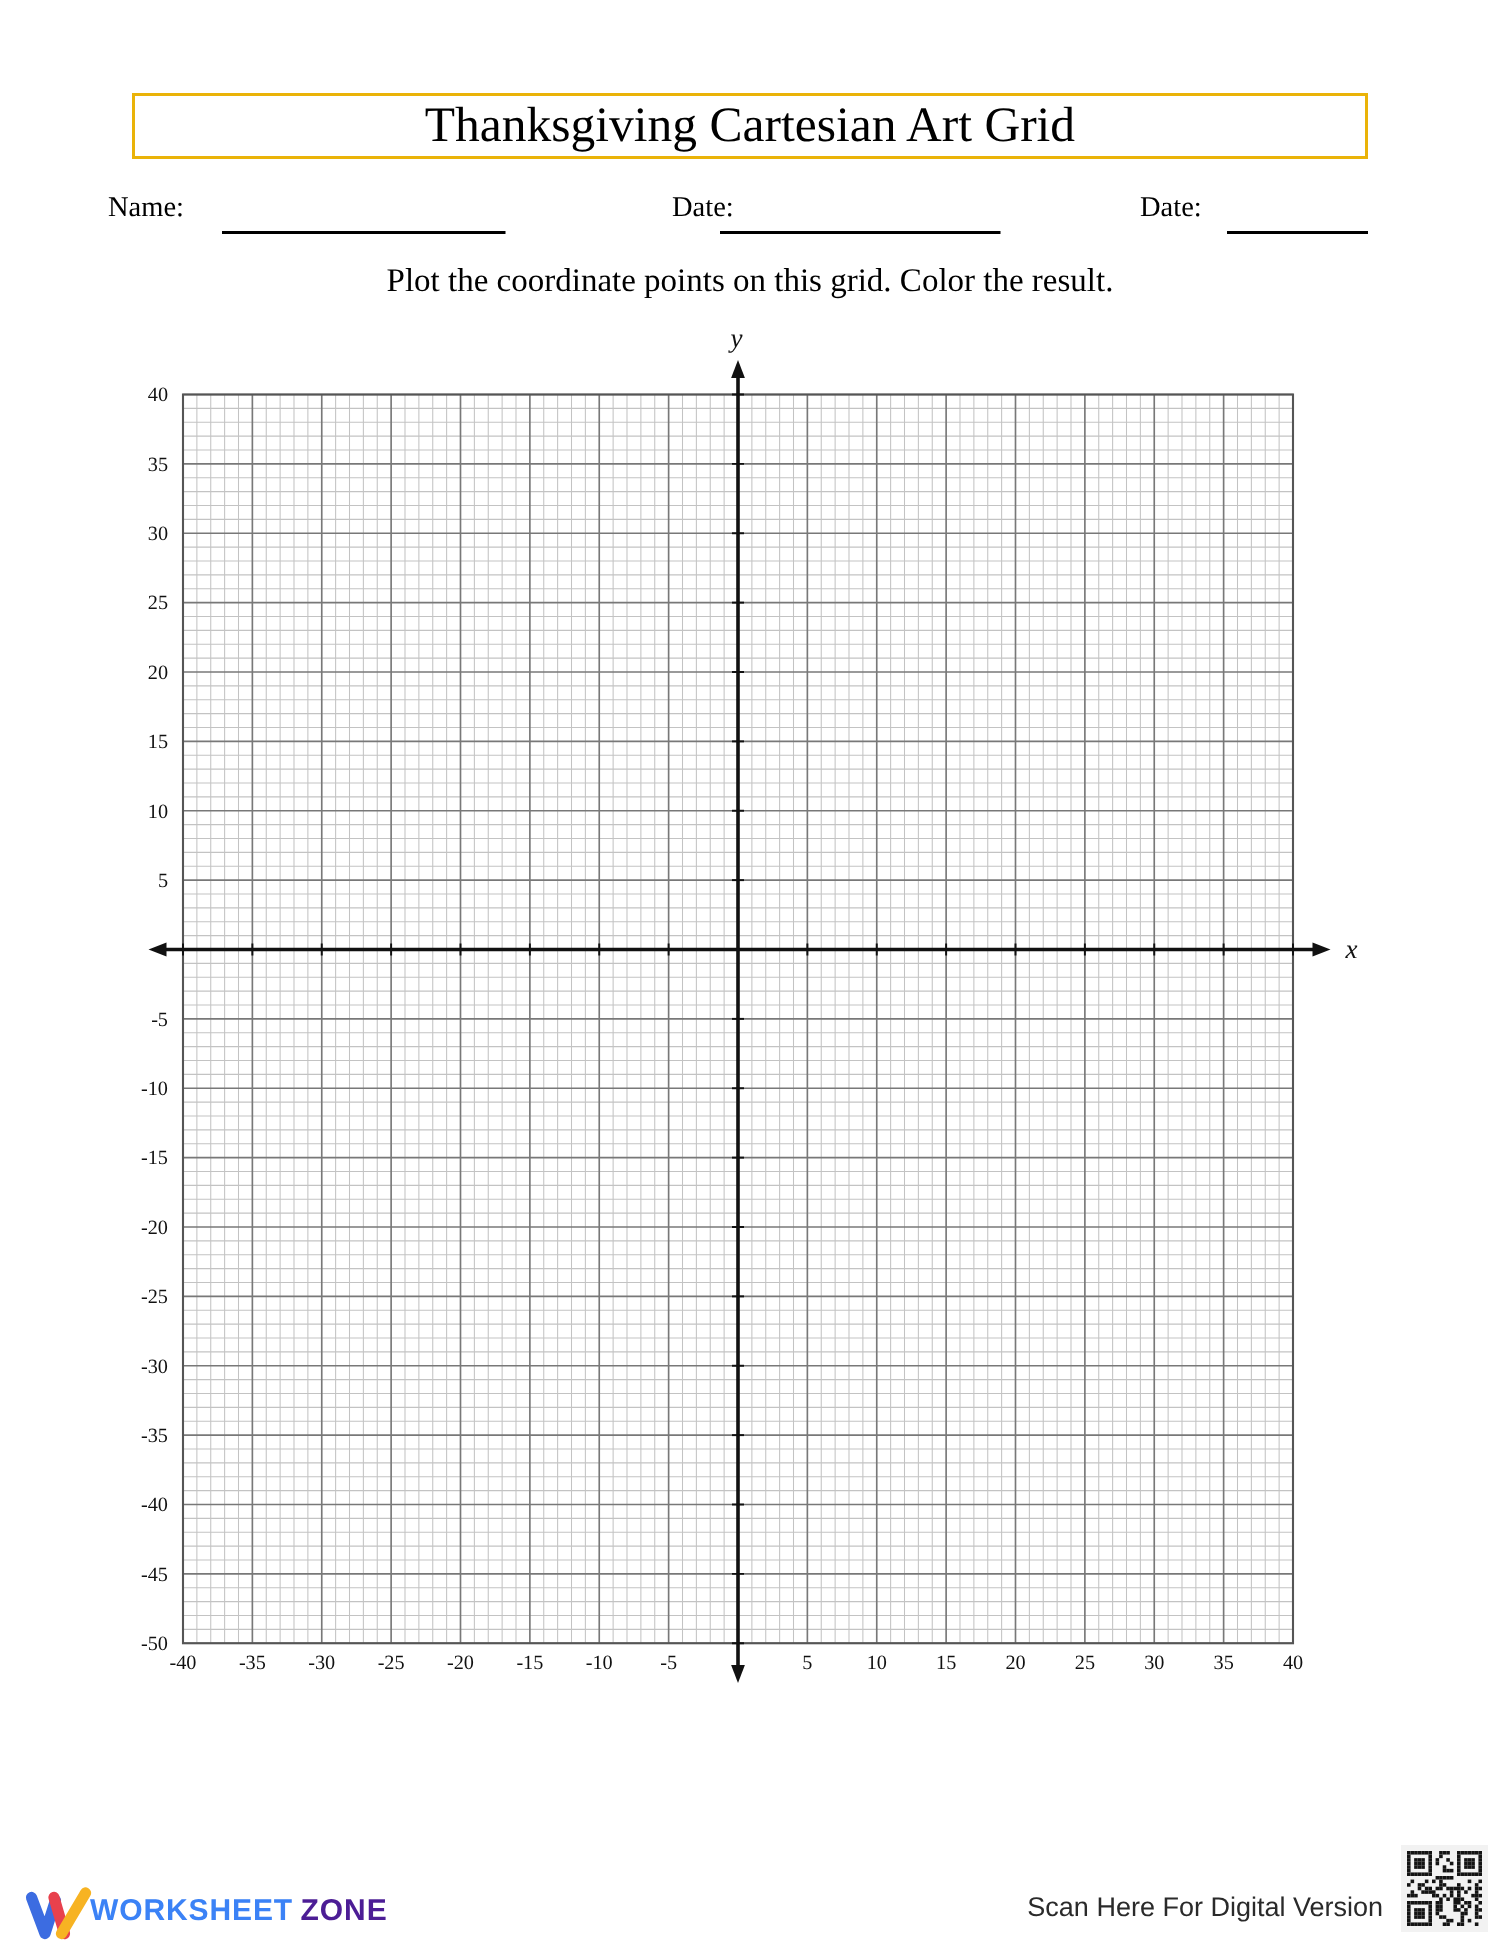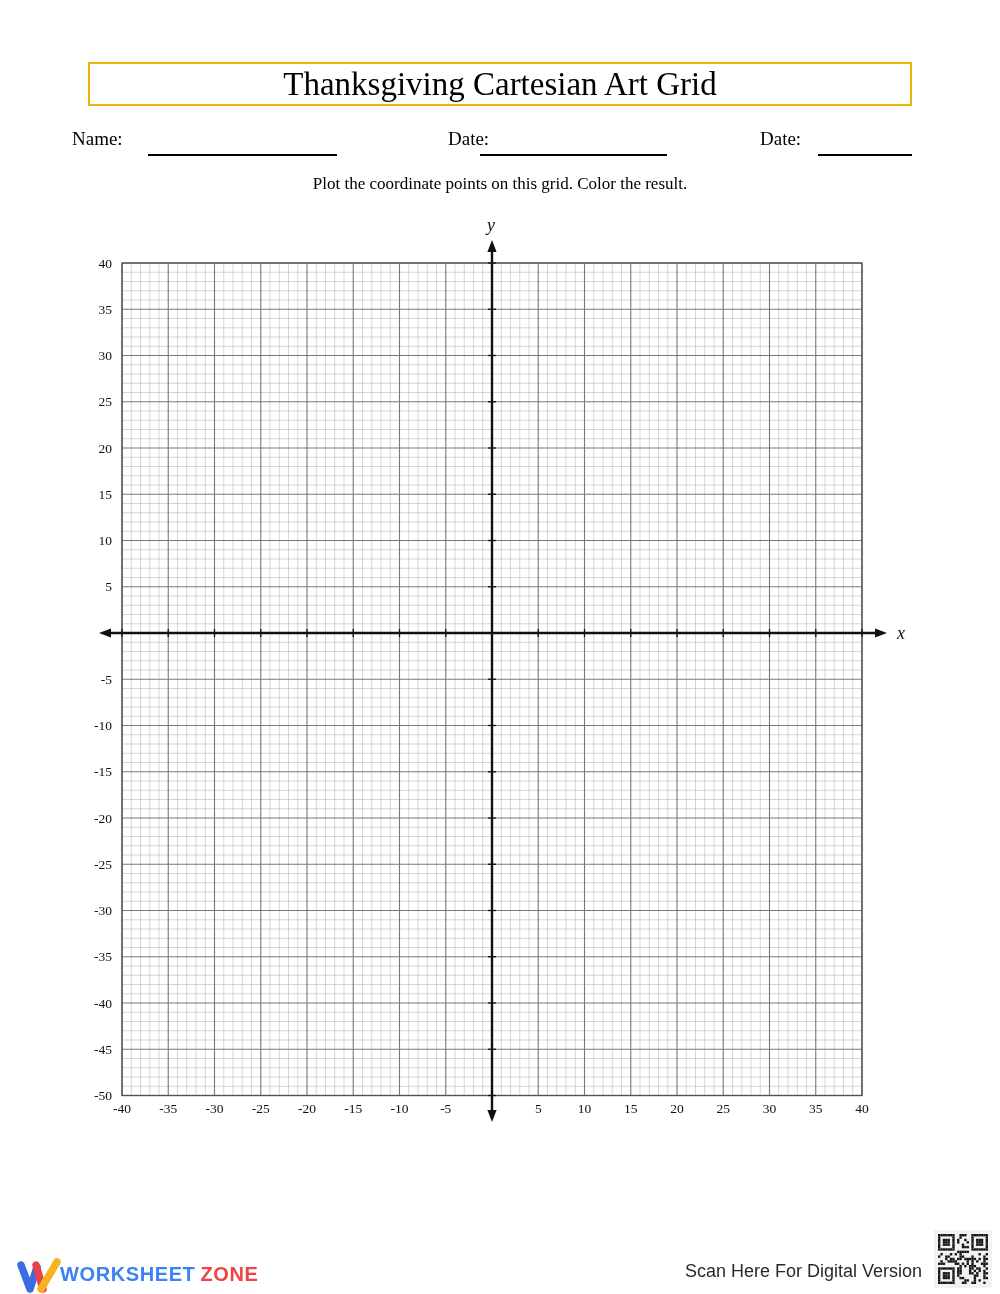--- a/index.html
+++ b/index.html
@@ -16,21 +16,21 @@
   .field-label{position:absolute;top:128px;font-size:19px;}
   .name-label{left:72px;}
   .date-label{left:448px;}
   .score-label{left:760px;}
   .field-line{position:absolute;top:154px;height:0;border-bottom:2px solid #000;}
   .name-line{left:148px;width:189px;}
   .date-line{left:480px;width:187px;}
   .score-line{left:818px;width:94px;}
   .instruction{
     position:absolute;top:174px;left:0;width:1000px;text-align:center;
-    font-size:17px;
+    font-size:22px;
   }
   svg.plot{position:absolute;left:0;top:205px;}
   .tick{font-family:"Liberation Serif",serif;font-size:13.5px;fill:#111;}
   .axisletter{font-family:"Liberation Serif",serif;font-style:italic;font-size:18px;fill:#111;}
   .logo-mark{position:absolute;left:16px;top:1254px;}
   .brand-text{
     position:absolute;left:60px;top:1263px;
     font-family:"Liberation Sans",sans-serif;font-weight:bold;font-size:20px;
     letter-spacing:0.6px;white-space:nowrap;
   }
@@ -316,21 +316,21 @@
       <text x="491" y="26" text-anchor="middle" class="axisletter">y</text>
     </g>
   </svg>
 
 <svg class="logo-mark" width="46" height="40" viewBox="0 0 46 40">
   <polyline id="mark-blue" points="5,11 14,35 21,13" fill="none" stroke-width="7.5" stroke-linecap="round" stroke-linejoin="round" stroke="#3c6ce1"></polyline>
   <line id="mark-red" x1="20" y1="11" x2="27" y2="35" stroke-width="7.5" stroke-linecap="round" stroke="#e8414d"></line>
   <line id="mark-yellow" x1="25" y1="35" x2="41" y2="8" stroke-width="7.5" stroke-linecap="round" stroke="#f7b322"></line>
 </svg>
 <div class="brand-text">
-  <span style="color: #3b82f6;">WORKSHEET</span><span class="brand-gap"></span><span style="color: #ef4444;">ZONE</span>
+  <span style="color: #3b82f6;">WORKSHEET</span><span class="brand-gap"></span><span style="color: #4c1d95;">ZONE</span>
 </div>
 <div class="scan-text">Scan Here For Digital Version</div>
 <svg class="qr-box" viewBox="0 0 58 58">
     <rect x="0" y="0" width="58" height="58" fill="#f2f2f2"></rect>
     <rect x="4" y="4" width="2.380952380952381" height="2.380952380952381" fill="#141414"></rect>
     <rect x="6.380952380952381" y="4" width="2.380952380952381" height="2.380952380952381" fill="#141414"></rect>
     <rect x="8.761904761904763" y="4" width="2.380952380952381" height="2.380952380952381" fill="#141414"></rect>
     <rect x="11.142857142857142" y="4" width="2.380952380952381" height="2.380952380952381" fill="#141414"></rect>
     <rect x="13.523809523809524" y="4" width="2.380952380952381" height="2.380952380952381" fill="#141414"></rect>
     <rect x="15.904761904761905" y="4" width="2.380952380952381" height="2.380952380952381" fill="#141414"></rect>

